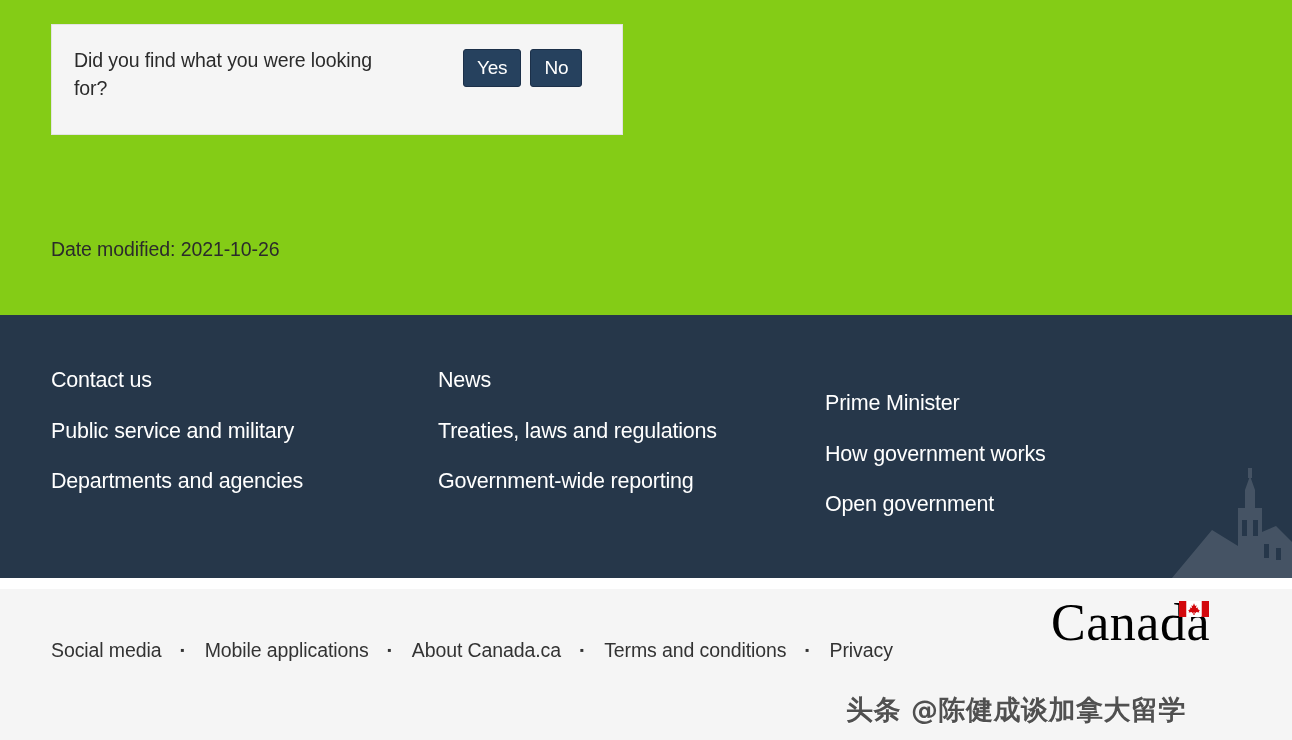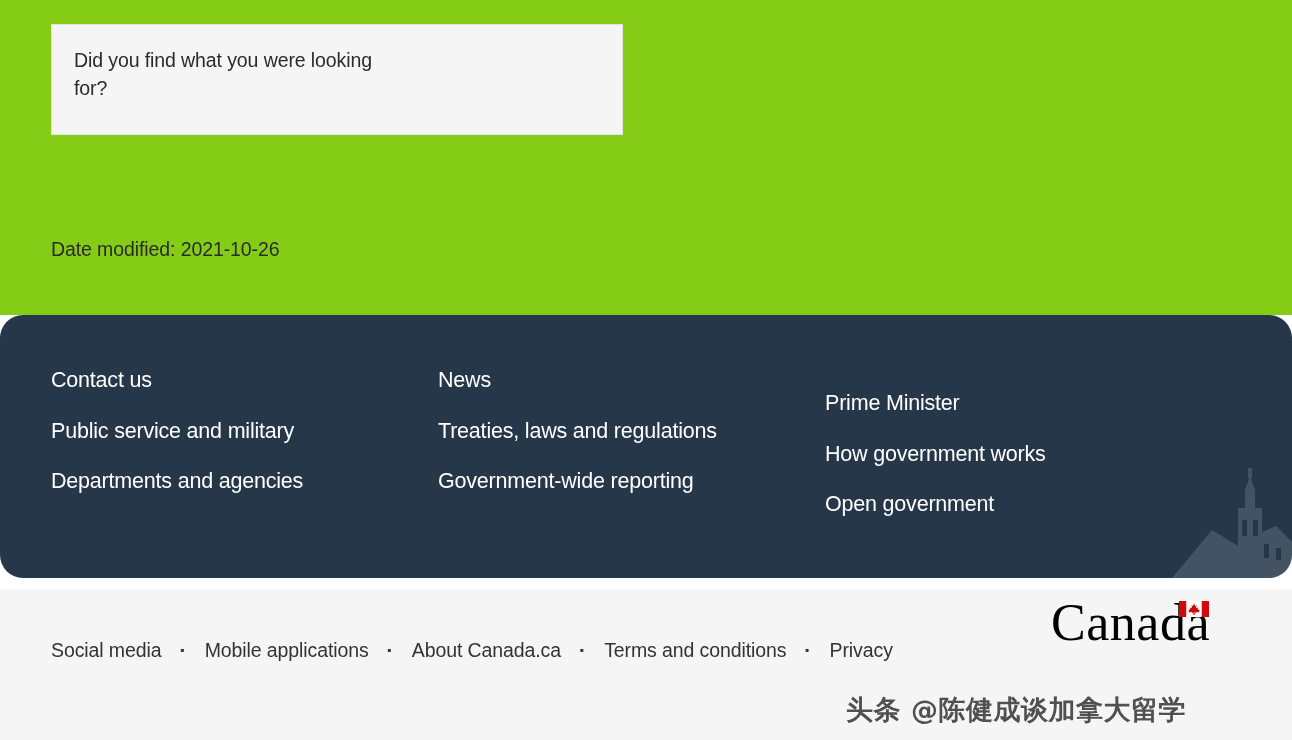--- a/index.html
+++ b/index.html
@@ -77,21 +77,20 @@
     color: #2b2b2b;
     letter-spacing: -0.1px;
   }
 
   
   .footer-dark {
     position: relative;
     height: 263px;
     background: #26374a;
     overflow: hidden;
-    border-radius: 23px;
   }
 
   .parliament {
     position: absolute;
     right: 0;
     bottom: 0;
     width: 120px;
     height: 110px;
     opacity: 0.14;
     pointer-events: none;
@@ -196,20 +195,24 @@
   }
 </style>
 </head>
 <body>
 
 <div class="content-area">
 
   <div class="feedback-panel">
     <div class="feedback-inner">
       <div class="feedback-question">Did you find what you were looking for?</div>
+      <div class="feedback-buttons">
+        <button class="fb-btn">Yes</button>
+        <button class="fb-btn">No</button>
+      </div>
     </div>
   </div>
 
   <div class="date-modified">Date modified: 2021-10-26</div>
 </div>
 
 <div class="footer-dark">
 
   <svg class="parliament" viewBox="0 0 120 110">
     <path fill="#ffffff" d="M0 110 L40 62 L66 78 L66 40 L73 40 L73 22 L78 8 L83 22 L83 40 L90 40 L90 64 L104 58 L120 74 L120 110 Z"></path>

